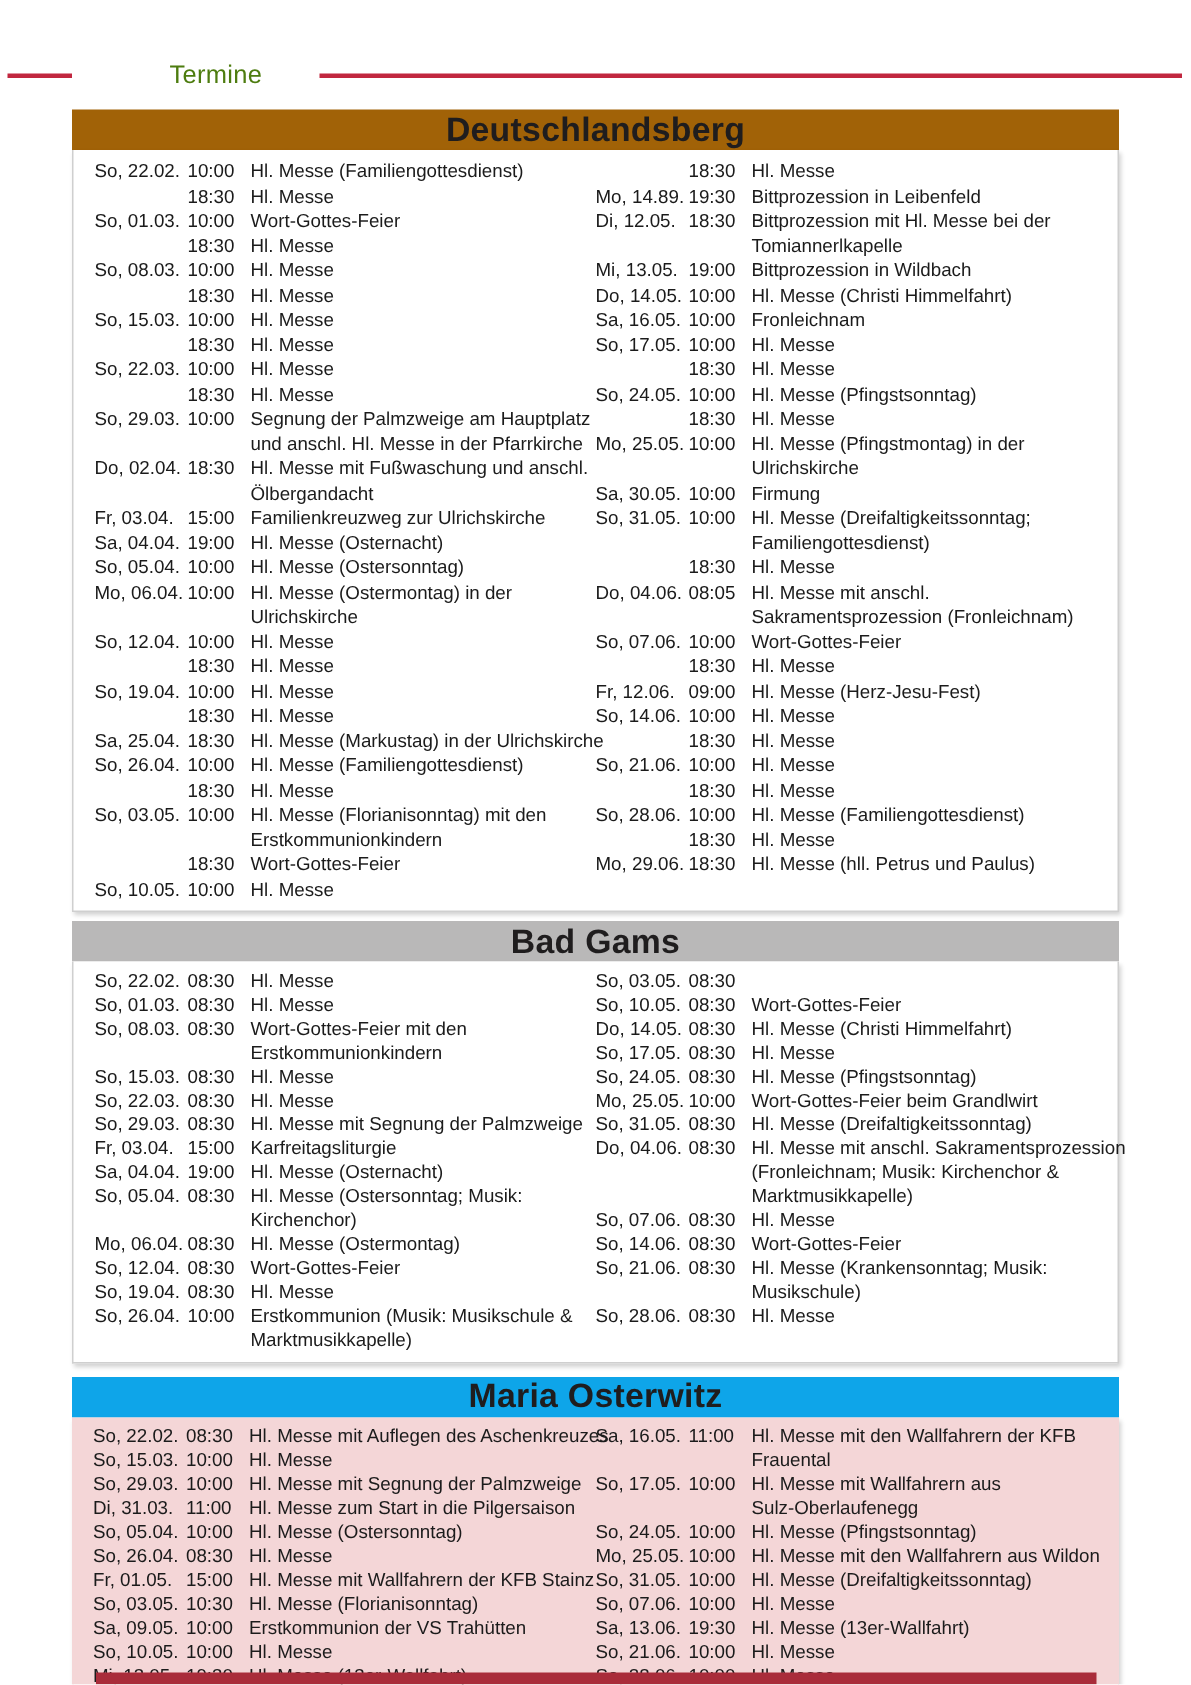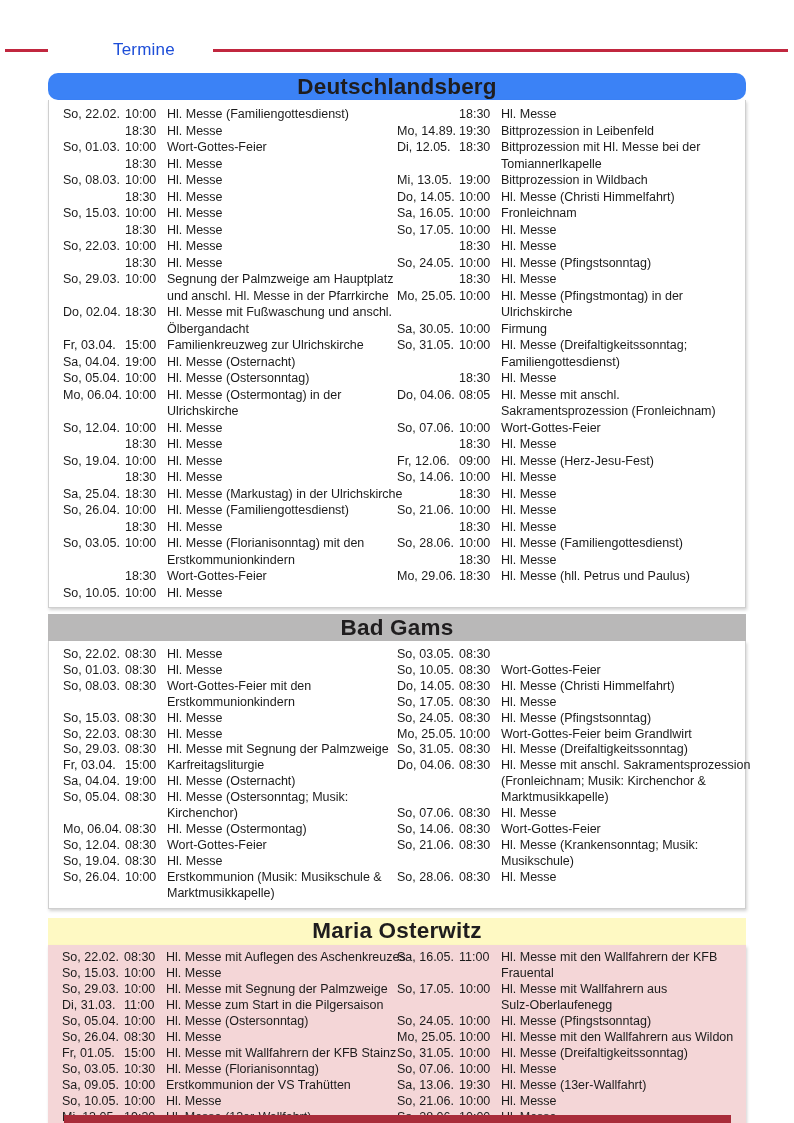--- a/index.html
+++ b/index.html
@@ -5,21 +5,21 @@
   html,body { margin:0; padding:0; background:#fff; }
   .page {
     position:relative; width:794px; height:1123px; margin:0 auto;
     background:#ffffff; overflow:hidden;
     font-family:"Liberation Sans", sans-serif; color:#1b1b1b;
   }
   
   .header { display:flex; align-items:center; padding-top:40px; }
   .rule { height:3px; }
   .rule-left { width:43px; margin-left:5px; }
-  .kicker { font-size:17px; color:#1d4ed8; margin-left:65px; letter-spacing:0.2px; }
+  .kicker { font-size:17px; color:#4d7c0f; margin-left:65px; letter-spacing:0.2px; }
   .rule-right { flex:1; margin-left:38px; margin-right:6px; }
   
   .section { margin:0 48px; }
   .sec-0 { margin-top:13px; }
   .sec-1 { margin-top:6px; }
   .sec-2 { margin-top:9px; }
   .banner {
     height:27px; display:flex; align-items:center; justify-content:center;
   }
   .banner .sec-title {
@@ -49,21 +49,21 @@
 
 <div class="page">
 
   <div class="header">
     <div class="rule rule-left" style="background: rgb(193, 39, 63);"></div>
     <div class="kicker">Termine</div>
     <div class="rule rule-right" style="background: rgb(193, 39, 63);"></div>
   </div>
 
   <div class="section sec-0">
-    <div class="banner" style="background: #3b82f6; border-radius: 10px;">
+    <div class="banner" style="background: #a16207;">
       <div class="sec-title">Deutschlandsberg</div>
     </div>
     <div class="body" style="background: rgb(255, 255, 255);">
       <div class="col">
           <div class="row">
             <span class="cell-date">So, 22.02.</span>
             <span class="cell-time">10:00</span>
             <span class="cell-event">Hl. Messe (Familiengottesdienst)</span>
           </div>
           <div class="row">
@@ -466,21 +466,21 @@
           <div class="row">
             <span class="cell-date">So, 28.06.</span>
             <span class="cell-time">08:30</span>
             <span class="cell-event">Hl. Messe</span>
           </div>
         </div>
     </div>
   </div>
 
   <div class="section sec-2">
-    <div class="banner" style="background: #fef9c3;">
+    <div class="banner" style="background: #0ea5e9;">
       <div class="sec-title">Maria Osterwitz</div>
     </div>
     <div class="body" style="background: rgb(244, 214, 215);">
       <div class="col">
           <div class="row">
             <span class="cell-date">So, 22.02.</span>
             <span class="cell-time">08:30</span>
             <span class="cell-event">Hl. Messe mit Auflegen des Aschenkreuzes</span>
           </div>
           <div class="row">

